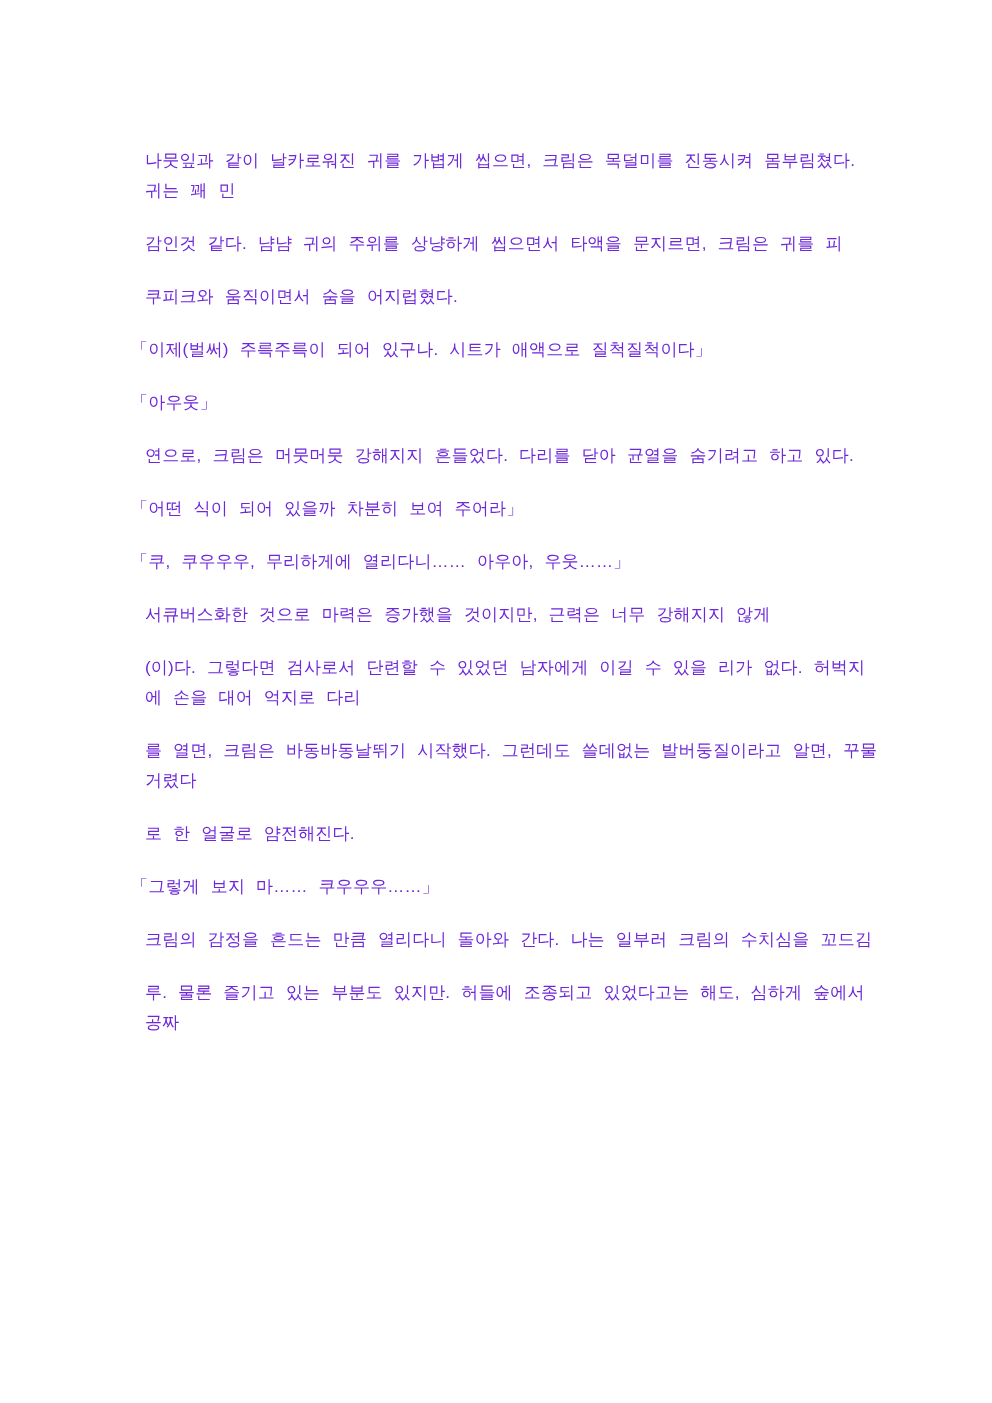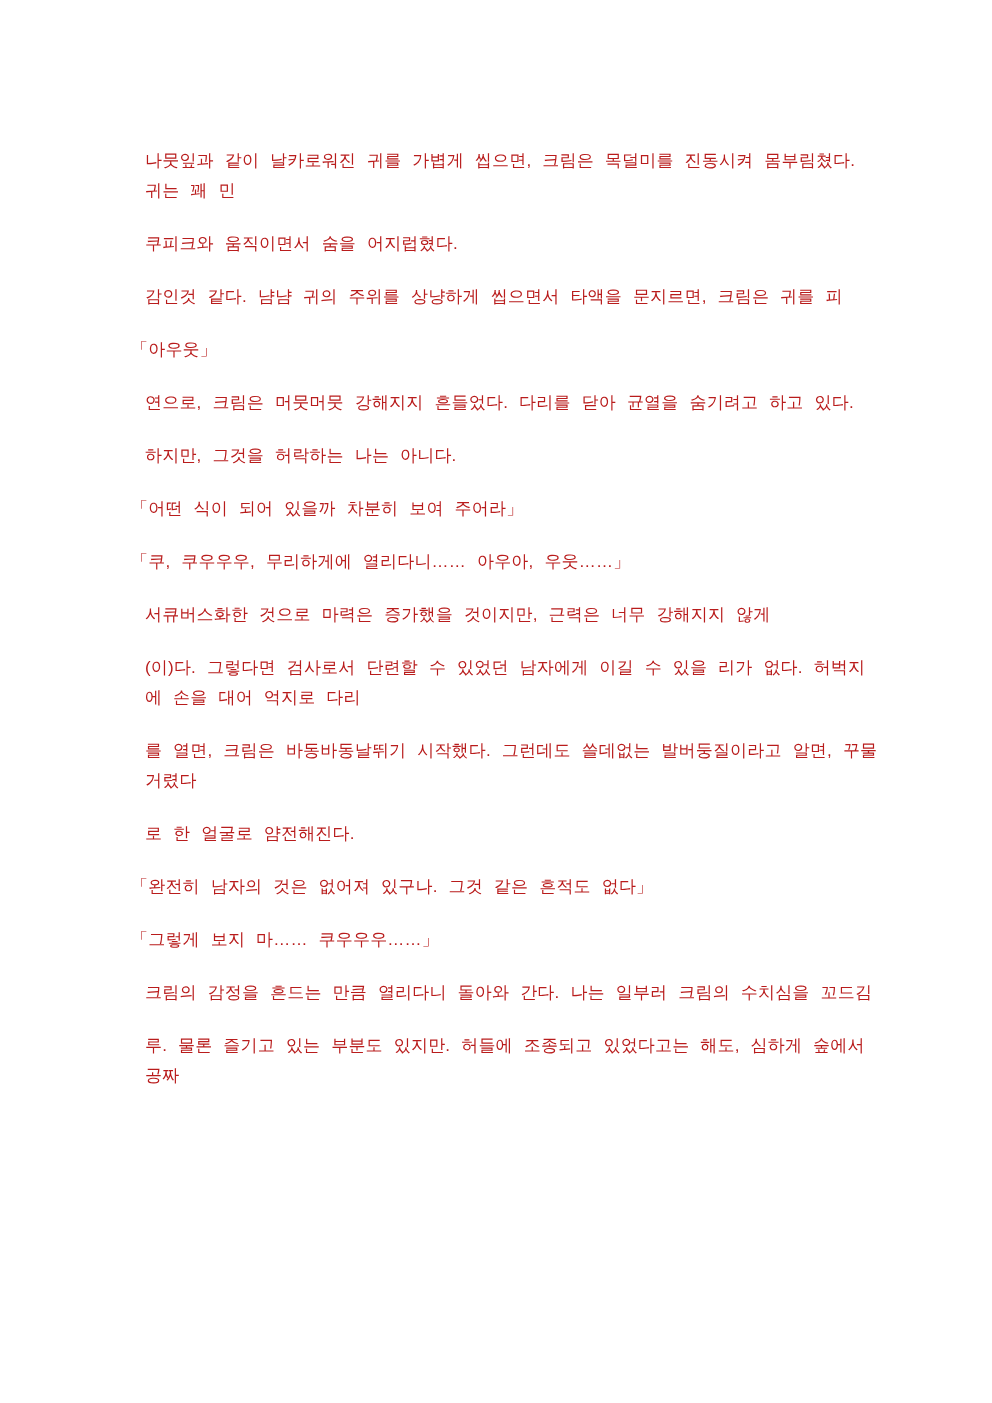--- a/index.html
+++ b/index.html
@@ -16,47 +16,46 @@
     overflow: hidden;
   }
   .text-body {
     position: absolute;
     top: 146px;
     left: 145px;
     width: 737px;
     font-family: "Liberation Sans", "DejaVu Sans", sans-serif;
     font-size: 17px;
     line-height: 30px;
-    color: #b91c1c;
+    color: #6d28d9;
     word-spacing: 6px;
     letter-spacing: 0.2px;
   }
   .text-body p {
     margin: 0 0 23px 0;
     padding: 0;
   }
   .text-body p.dialogue {
     text-indent: -14px; 
   }
 </style>
 </head>
 <body>
 
 <div class="page">
   <div class="text-body">
     <p>나뭇잎과 같이 날카로워진 귀를 가볍게 씹으면, 크림은 목덜미를 진동시켜 몸부림쳤다. 귀는 꽤 민</p>
+    <p>감인것 같다. 냠냠 귀의 주위를 상냥하게 씹으면서 타액을 문지르면, 크림은 귀를 피</p>
     <p>쿠피크와 움직이면서 숨을 어지럽혔다.</p>
-    <p>감인것 같다. 냠냠 귀의 주위를 상냥하게 씹으면서 타액을 문지르면, 크림은 귀를 피</p>
+    <p class="dialogue">「이제(벌써) 주륵주륵이 되어 있구나. 시트가 애액으로 질척질척이다」</p>
     <p class="dialogue">「아우웃」</p>
     <p>연으로, 크림은 머뭇머뭇 강해지지 흔들었다. 다리를 닫아 균열을 숨기려고 하고 있다.</p>
-    <p>하지만, 그것을 허락하는 나는 아니다.</p>
     <p class="dialogue">「어떤 식이 되어 있을까 차분히 보여 주어라」</p>
     <p class="dialogue">「쿠, 쿠우우우, 무리하게에 열리다니…… 아우아, 우웃……」</p>
     <p>서큐버스화한 것으로 마력은 증가했을 것이지만, 근력은 너무 강해지지 않게</p>
     <p>(이)다. 그렇다면 검사로서 단련할 수 있었던 남자에게 이길 수 있을 리가 없다. 허벅지에 손을 대어 억지로 다리</p>
     <p>를 열면, 크림은 바동바동날뛰기 시작했다. 그런데도 쓸데없는 발버둥질이라고 알면, 꾸물거렸다</p>
     <p>로 한 얼굴로 얌전해진다.</p>
-    <p class="dialogue">「완전히 남자의 것은 없어져 있구나. 그것 같은 흔적도 없다」</p>
     <p class="dialogue">「그렇게 보지 마…… 쿠우우우……」</p>
     <p>크림의 감정을 흔드는 만큼 열리다니 돌아와 간다. 나는 일부러 크림의 수치심을 꼬드김</p>
     <p>루. 물론 즐기고 있는 부분도 있지만. 허들에 조종되고 있었다고는 해도, 심하게 숲에서 공짜</p>
   </div>
 </div>
 
 </body></html>

